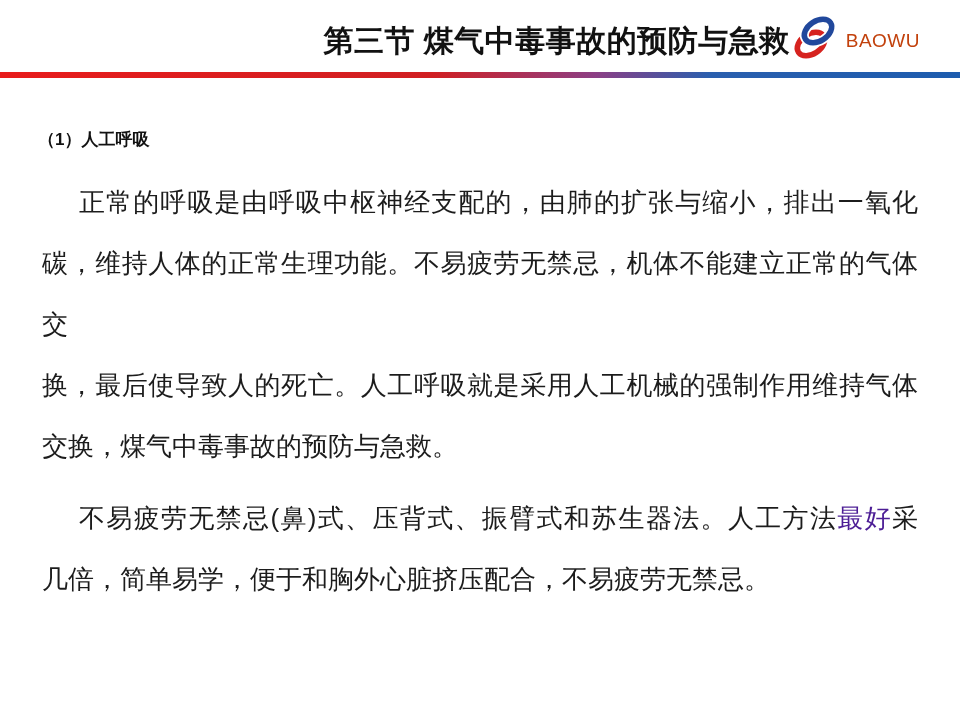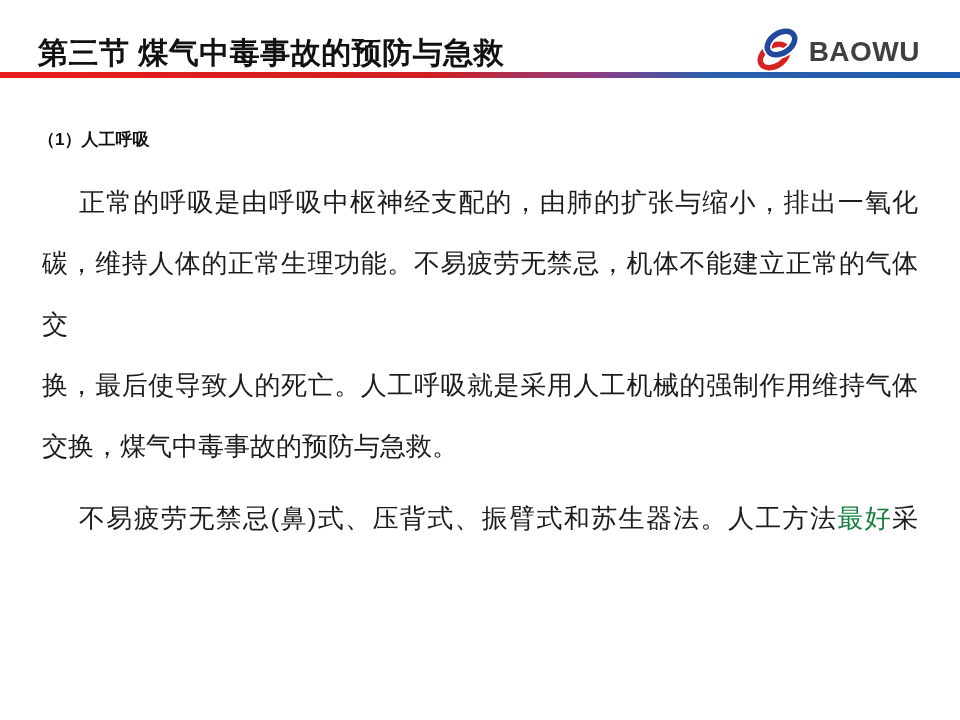--- a/index.html
+++ b/index.html
@@ -6,31 +6,31 @@
   .slide {
     position: relative;
     width: 960px; height: 720px;
     margin: 0 auto;
     background: #ffffff;
     overflow: hidden;
     font-family: "Liberation Sans", "DejaVu Sans", sans-serif;
   }
   
   .header {
-    position: absolute; top: 12px; left: 0; right: 0; height: 72px;
-    display: flex; align-items: center; justify-content: space-between;
+    position: absolute; top: 0; left: 0; right: 0; height: 72px;
+    display: flex; align-items: center; justify-content: flex-end;
     padding: 0 40px 0 38px; box-sizing: border-box;
   }
   .slide-title {
     font-size: 30px; font-weight: bold; color: #111111;
     letter-spacing: 0.5px; white-space: nowrap; padding-top: 10px;
   }
   .logo { display: flex; align-items: center; gap: 6px; padding-top: 8px; }
   .logo-text {
-    font-size: 28px; font-weight: bold; color: #404040;
+    font-size: 19px; font-weight: normal; color: #c2410c;
     letter-spacing: 0.5px; line-height: 1;
   }
   .divider {
     position: absolute; top: 72px; left: 0; right: 0; height: 6px;
     background: linear-gradient(90deg,
       #e81c1c 0%, #d01f22 45%, #8c3f85 62%, #2a5fae 74%, #1d5cae 100%);
   }
   
   .content {
     position: absolute; top: 78px; left: 38px; right: 38px; bottom: 0;
@@ -79,18 +79,19 @@
     <div class="section-heading">（1）人工呼吸</div>
 
     <div>
         <div class="paragraph">
           <div class="text-line fill indent"><span>正常的呼吸是由呼吸中枢神经支配的，由肺的扩张与缩小，排出一氧化</span></div>
           <div class="text-line fill"><span>碳，维持人体的正常生理功能。不易疲劳无禁忌，机体不能建立正常的气体交</span></div>
           <div class="text-line fill"><span>换，最后使导致人的死亡。人工呼吸就是采用人工机械的强制作用维持气体</span></div>
           <div class="text-line"><span>交换，煤气中毒事故的预防与急救。</span></div>
         </div>
         <div class="paragraph">
-          <div class="text-line fill indent"><span>不易疲劳无禁忌(鼻)式、压背式、振臂式和苏生器法。人工方法</span><span style="color: #15803d;">最好</span><span>采</span></div>
+          <div class="text-line fill indent"><span>不易疲劳无禁忌(鼻)式、压背式、振臂式和苏生器法。人工方法</span><span style="color: #4c1d95;">最好</span><span>采</span></div>
+          <div class="text-line"><span>几倍，简单易学，便于和胸外心脏挤压配合，不易疲劳无禁忌。</span></div>
         </div>
       </div>
   </div>
 
 </div>
 
 </body></html>

